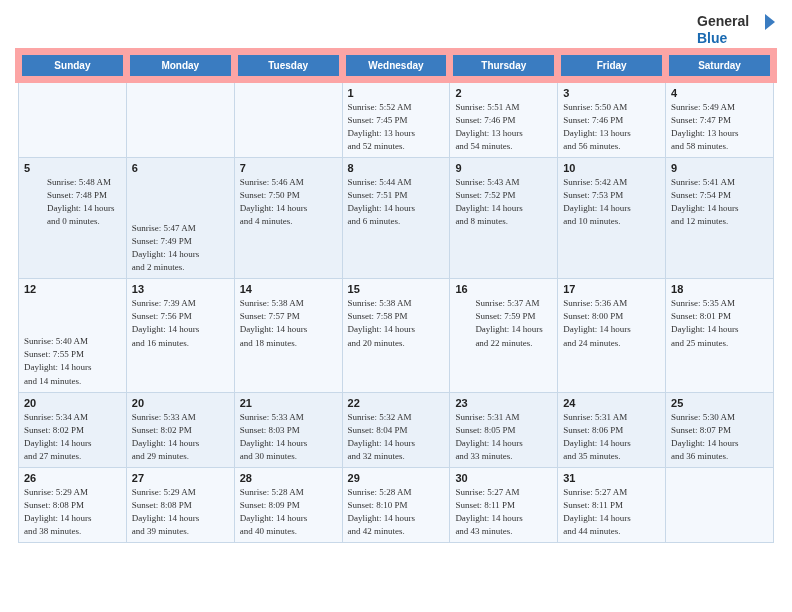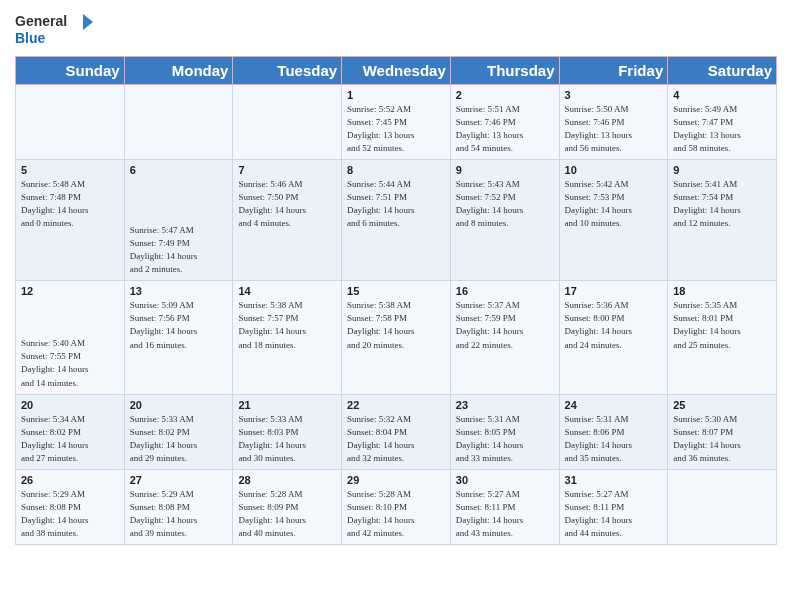--- a/index.html
+++ b/index.html
@@ -10,23 +10,22 @@
       min-height: 612px;
       padding: 0;
     }
     .page {
       width: 792px;
       background: #fff;
       padding: 10px 15px 10px 15px;
     }
     .header {
       display: flex;
-      justify-content: flex-start;
+      justify-content: flex-end;
       align-items: flex-start;
-      margin-bottom: 8px;
     }
     .logo {
       display: flex;
       align-items: center;
       gap: 4px;
     }
     .title-block {
       text-align: right;
     }
     .cal-title {
@@ -40,25 +39,25 @@
       color: #444;
     }
     table {
       width: 100%;
       border-collapse: collapse;
       table-layout: fixed;
     }
     thead tr th {
       background: #3a7cc1;
       color: #fff;
-      font-size: 15px;
+      font-size: 10px;
       font-weight: bold;
       padding: 5px 4px;
-      text-align: right;
-      border: 1px solid #fca5a5;
+      text-align: center;
+      border: 7px solid #fca5a5;
     }
     tbody tr td {
       border: 1px solid #c8d8e8;
       vertical-align: top;
       padding: 4px 5px;
       font-size: 9.5px;
       color: #222;
       height: 72px;
       background: #fff;
     }
@@ -142,21 +141,21 @@
             <span class="day-num">4</span>
             <div class="day-info" style="white-space: pre-line;">Sunrise: 5:49 AM
 Sunset: 7:47 PM
 Daylight: 13 hours
 and 58 minutes.</div>
           </td>
         </tr>
         <tr>
           <td>
             <span class="day-num">5</span>
-            <div class="day-info" style="white-space: pre-line;">Sunrise: 5:48 AM
+            <div class="day-info" style="white-space: pre-line; margin-left: 23px;">Sunrise: 5:48 AM
 Sunset: 7:48 PM
 Daylight: 14 hours
 and 0 minutes.</div>
           </td>
           <td>
             <span class="day-num">6</span>
             <div class="day-info" style="white-space: pre-line; margin-top: 48px;">Sunrise: 5:47 AM
 Sunset: 7:49 PM
 Daylight: 14 hours
 and 2 minutes.</div>
@@ -200,42 +199,42 @@
         <tr>
           <td>
             <span class="day-num">12</span>
             <div class="day-info" style="white-space: pre-line; margin-top: 40px;">Sunrise: 5:40 AM
 Sunset: 7:55 PM
 Daylight: 14 hours
 and 14 minutes.</div>
           </td>
           <td>
             <span class="day-num">13</span>
-            <div class="day-info" style="white-space: pre-line;">Sunrise: 5:09 AM
+            <div class="day-info" style="white-space: pre-line;">Sunrise: 7:39 AM
 Sunset: 7:56 PM
 Daylight: 14 hours
 and 16 minutes.</div>
           </td>
           <td>
             <span class="day-num">14</span>
             <div class="day-info" style="white-space: pre-line;">Sunrise: 5:38 AM
 Sunset: 7:57 PM
 Daylight: 14 hours
 and 18 minutes.</div>
           </td>
           <td>
             <span class="day-num">15</span>
             <div class="day-info" style="white-space: pre-line;">Sunrise: 5:38 AM
 Sunset: 7:58 PM
 Daylight: 14 hours
 and 20 minutes.</div>
           </td>
           <td>
             <span class="day-num">16</span>
-            <div class="day-info" style="white-space: pre-line;">Sunrise: 5:37 AM
+            <div class="day-info" style="white-space: pre-line; margin-left: 20px;">Sunrise: 5:37 AM
 Sunset: 7:59 PM
 Daylight: 14 hours
 and 22 minutes.</div>
           </td>
           <td>
             <span class="day-num">17</span>
             <div class="day-info" style="white-space: pre-line;">Sunrise: 5:36 AM
 Sunset: 8:00 PM
 Daylight: 14 hours
 and 24 minutes.</div>

